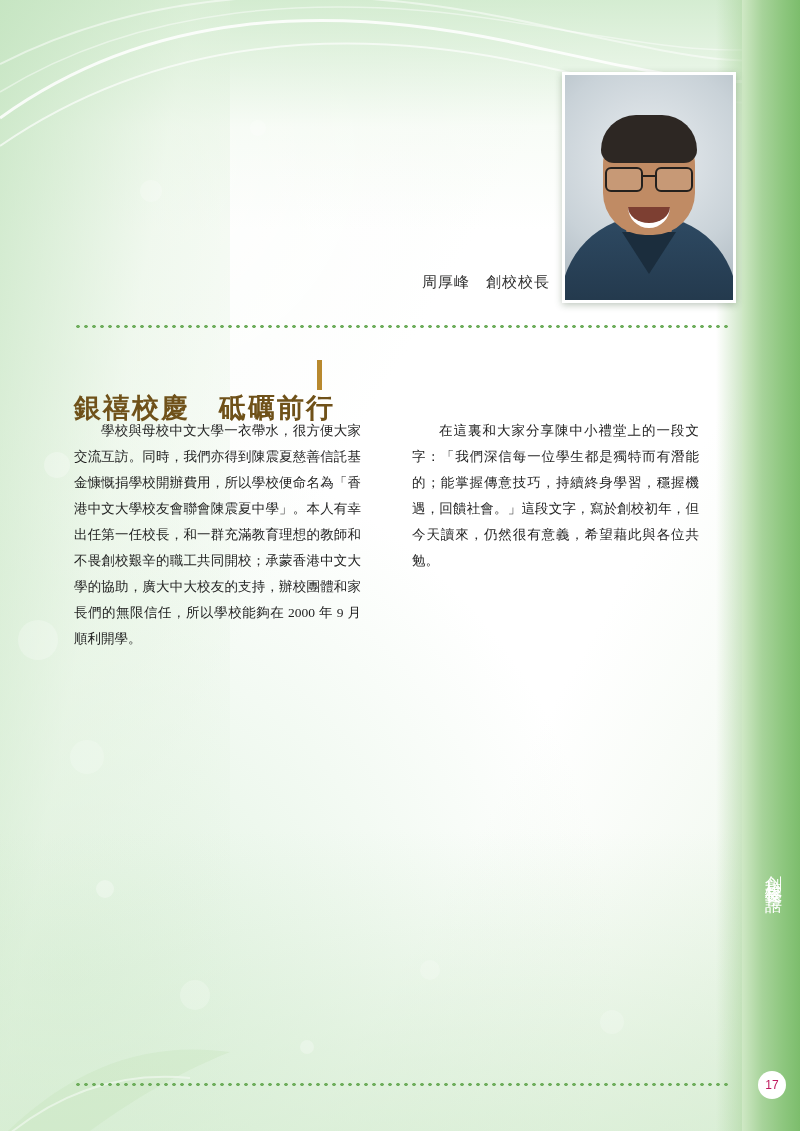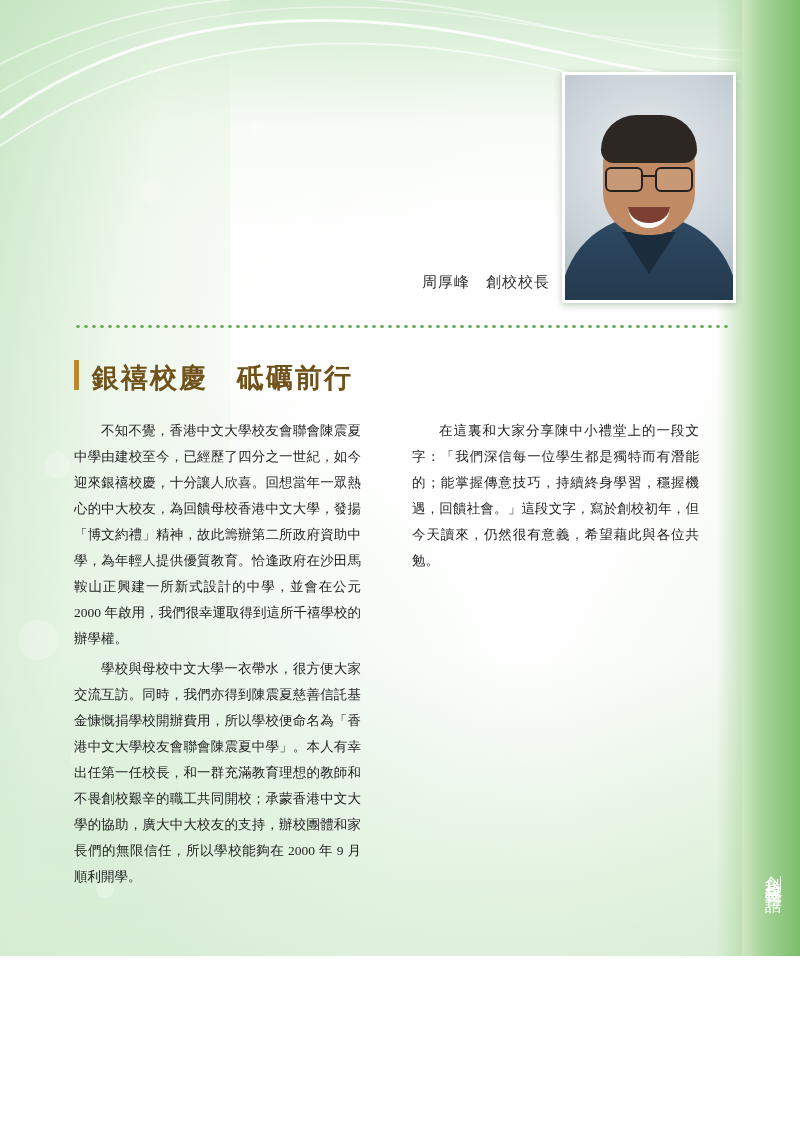--- a/index.html
+++ b/index.html
@@ -3,21 +3,21 @@
 <meta charset="utf-8">
 <style>
   html, body {
     margin: 0;
     padding: 0;
     background: #ffffff;
   }
   .page {
     position: relative;
     width: 800px;
-    height: 956px;
+    height: 1131px;
     overflow: hidden;
     background: #ffffff;
     font-family: "Liberation Serif", "DejaVu Serif", serif;
   }
 
   
   .bg-base {
     position: absolute;
     inset: 0;
     background:
@@ -194,21 +194,22 @@
   }
   .dot-rule.top { left: 74px; top: 325px; width: 655px; }
   .dot-rule.bottom { left: 74px; top: 1083px; width: 655px; }
 
   
   .headline-wrap {
     position: absolute;
     left: 74px;
     top: 360px;
     display: flex;
-    align-items: flex-start;
+    align-items: flex-end;
+    flex-direction: column;
   }
   .headline-bar {
     width: 5px;
     height: 30px;
     background: #b8892e;
     margin-right: 13px;
   }
   .headline {
     font-size: 27px;
     font-weight: bold;
@@ -330,21 +331,20 @@
 
   <div class="dot-rule top"></div>
   <div class="dot-rule bottom"></div>
 
   <div class="headline-wrap">
     <div class="headline-bar"></div>
     <div class="headline">銀禧校慶　砥礪前行</div>
   </div>
 
   <div class="col left">
-    <p>不知不覺，香港中文大學校友會聯會陳震夏中學由建校至今，已經歷了四分之一世紀，如今迎來銀禧校慶，十分讓人欣喜。回想當年一眾熱心的中大校友，為回饋母校香港中文大學，發揚「博文約禮」精神，故此籌辦第二所政府資助中學，為年輕人提供優質教育。恰逢政府在沙田馬鞍山正興建一所新式設計的中學，並會在公元 2000 年啟用，我們很幸運取得到這所千禧學校的辦學權。</p>
     <p>學校與母校中文大學一衣帶水，很方便大家交流互訪。同時，我們亦得到陳震夏慈善信託基金慷慨捐學校開辦費用，所以學校便命名為「香港中文大學校友會聯會陳震夏中學」。本人有幸出任第一任校長，和一群充滿教育理想的教師和不畏創校艱辛的職工共同開校；承蒙香港中文大學的協助，廣大中大校友的支持，辦校團體和家長們的無限信任，所以學校能夠在 2000 年 9 月順利開學。</p>
   </div>
 
   <div class="col right">
     <p>在這裏和大家分享陳中小禮堂上的一段文字：「我們深信每一位學生都是獨特而有潛能的；能掌握傳意技巧，持續終身學習，穩握機遇，回饋社會。」這段文字，寫於創校初年，但今天讀來，仍然很有意義，希望藉此與各位共勉。</p>
   </div>
 
   <div class="side-title">創校校長寄語</div>
 
   <div class="page-num">17</div>

